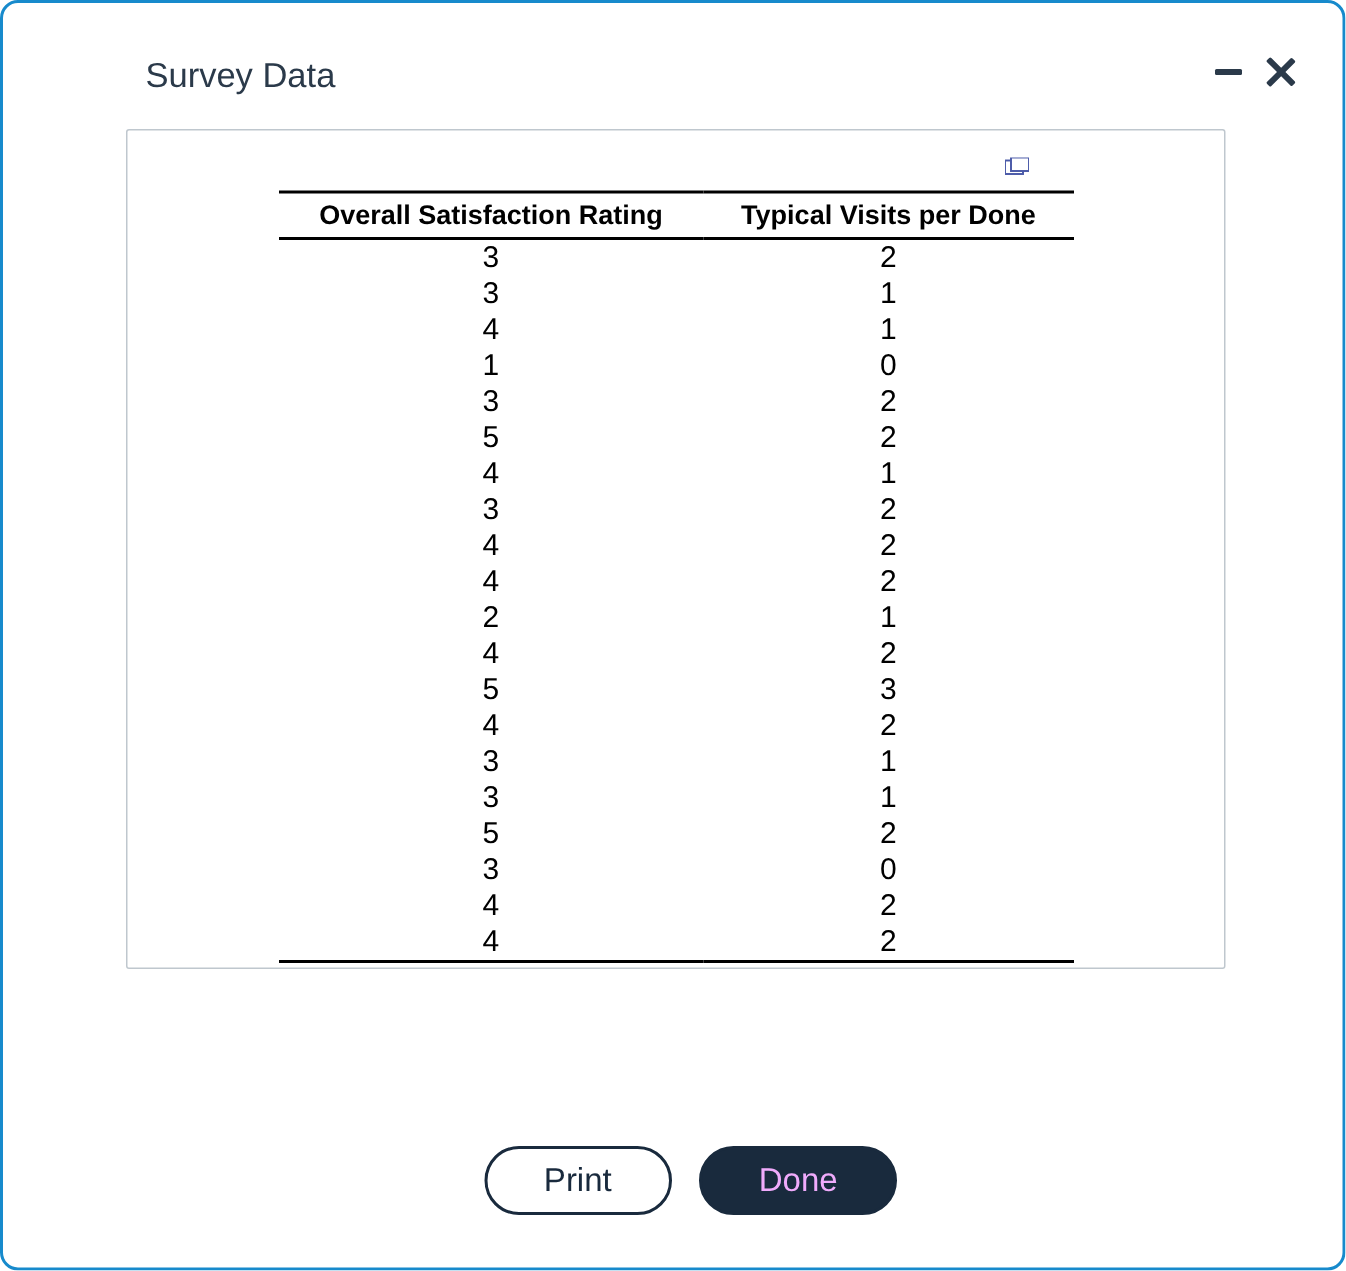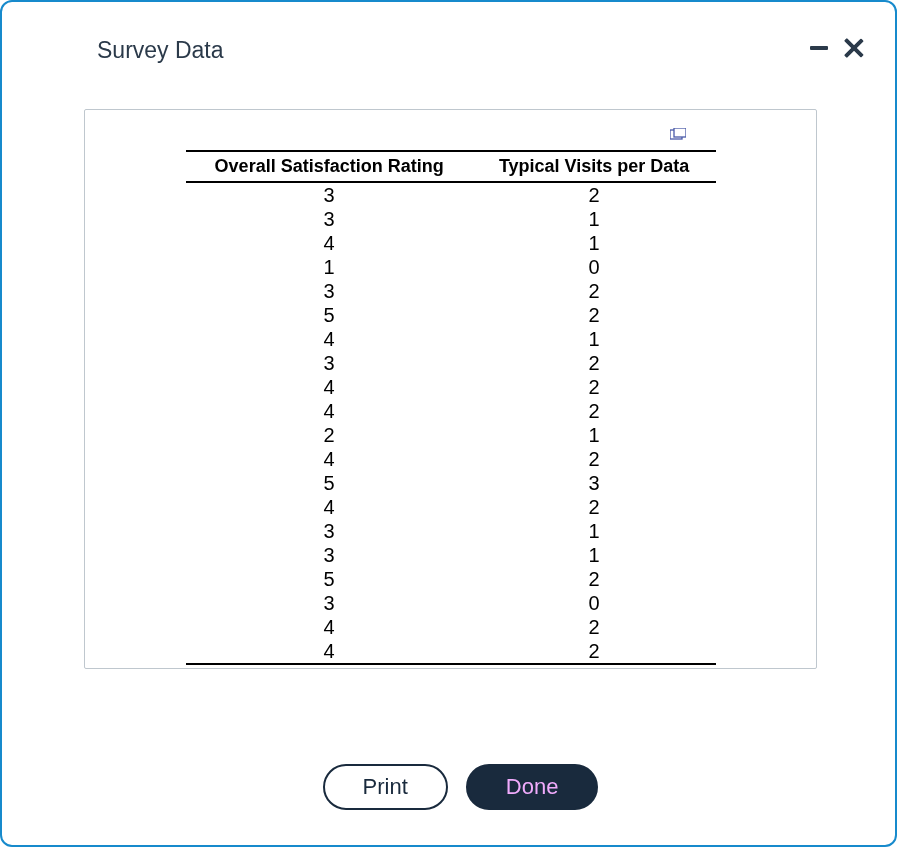--- a/index.html
+++ b/index.html
@@ -68,21 +68,21 @@
       top: -1px;
       width: 3.5px;
       height: 24px;
       background: #2b3a4a;
       border-radius: 1px;
     }
     .close-icon::before { transform: rotate(45deg); }
     .close-icon::after { transform: rotate(-45deg); }
 
     .content-box {
-      margin: 45px 78px 0 82px;
+      margin: 22px 78px 0 82px;
       border: 1px solid #bfc7ce;
       border-radius: 2px;
       padding: 20px 40px 10px 40px;
       height: 560px;
       position: relative;
     }
     .pop-icon {
       position: absolute;
       top: 18px;
       right: 130px;
@@ -166,21 +166,21 @@
     <div class="pop-icon">
       <svg width="16" height="12" viewBox="0 0 16 12">
         <rect x="0" y="2" width="12" height="9" fill="none" stroke="#4a5aa8" stroke-width="1.3"></rect>
         <rect x="4" y="0" width="12" height="9" fill="#fff" stroke="#4a5aa8" stroke-width="1.3"></rect>
       </svg>
     </div>
     <table class="data">
       <thead>
         <tr>
           <th>Overall Satisfaction Rating</th>
-          <th>Typical Visits per Data</th>
+          <th>Typical Visits per Done</th>
         </tr>
       </thead>
       <tbody id="tb">
           <tr>
             <td>3</td>
             <td>2</td>
           </tr>
           <tr>
             <td>3</td>
             <td>1</td>

